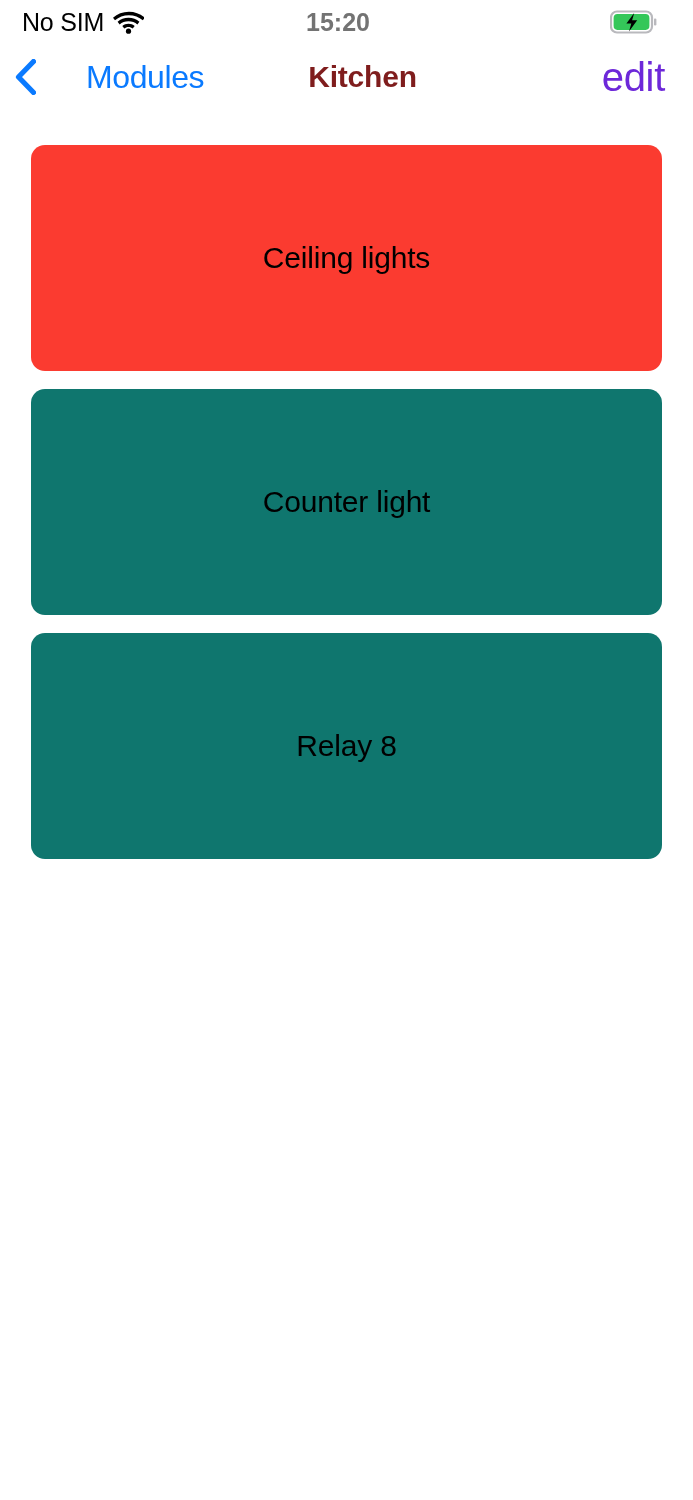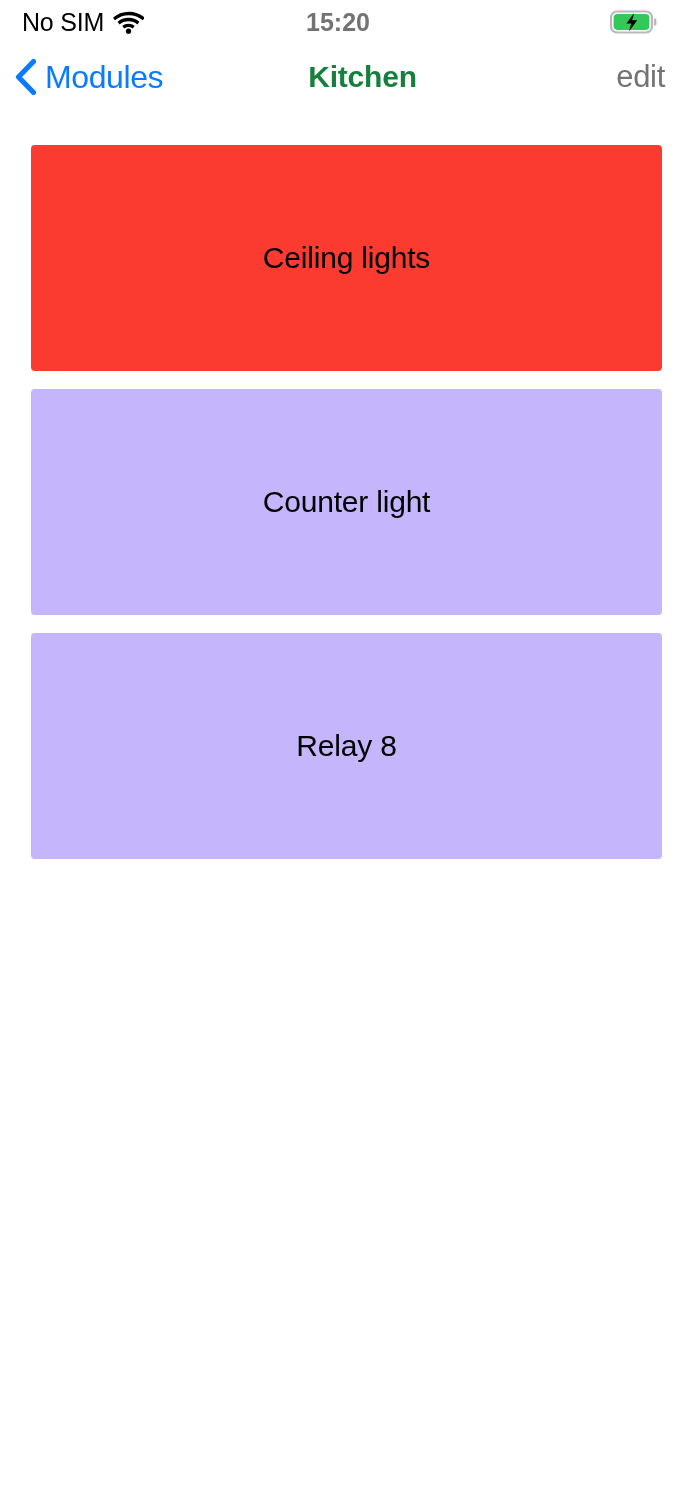--- a/index.html
+++ b/index.html
@@ -107,83 +107,84 @@
     width: 22px;
     height: 36px;
     display: block;
   }
 
   .nav-back-label {
     font-size: 32px;
     color: #0a7aff;
     letter-spacing: -0.4px;
     line-height: 1;
+    margin-left: 41px;
   }
 
   .nav-title {
     position: absolute;
     left: 0;
     right: 0;
     top: 0;
     height: 66px;
     display: flex;
     align-items: center;
     justify-content: center;
     font-size: 30px;
     font-weight: bold;
-    color: #15803d;
+    color: #7f1d1d;
     letter-spacing: -0.2px;
     padding-left: 32px;
   }
 
   .nav-edit {
     position: absolute;
     right: 28px;
     top: 0;
     height: 66px;
     display: flex;
     align-items: center;
-    font-size: 31px;
-    color: #737373;
+    font-size: 40px;
+    color: #6d28d9;
     letter-spacing: -0.3px;
     cursor: pointer;
     background: none;
     border: none;
     font-family: inherit;
   }
 
   
   .module-list {
     position: absolute;
     left: 31px;
     top: 145px;
     width: 631px;
   }
 
   .module-button {
     width: 631px;
     height: 226px;
-    border-radius: 4px;
+    border-radius: 14px;
     border: none;
     display: flex;
     align-items: center;
     justify-content: center;
     font-family: inherit;
     font-size: 30px;
     color: #000000;
     letter-spacing: -0.2px;
     cursor: pointer;
     margin-bottom: 18px;
     padding: 0;
   }
 
   .module-button:last-child { margin-bottom: 0; }
 
   .module-button.state-on  { background: #fb3b30; }
-  .module-button.state-off { background: #c4b5fd; }
+  .module-button.state-off { background: #0f766e; }
 </style>
 </head>
 <body>
 
 <div class="phone">
 
   <div class="status-bar">
 
     <div class="status-left">
       <span class="carrier-label">No SIM</span>

